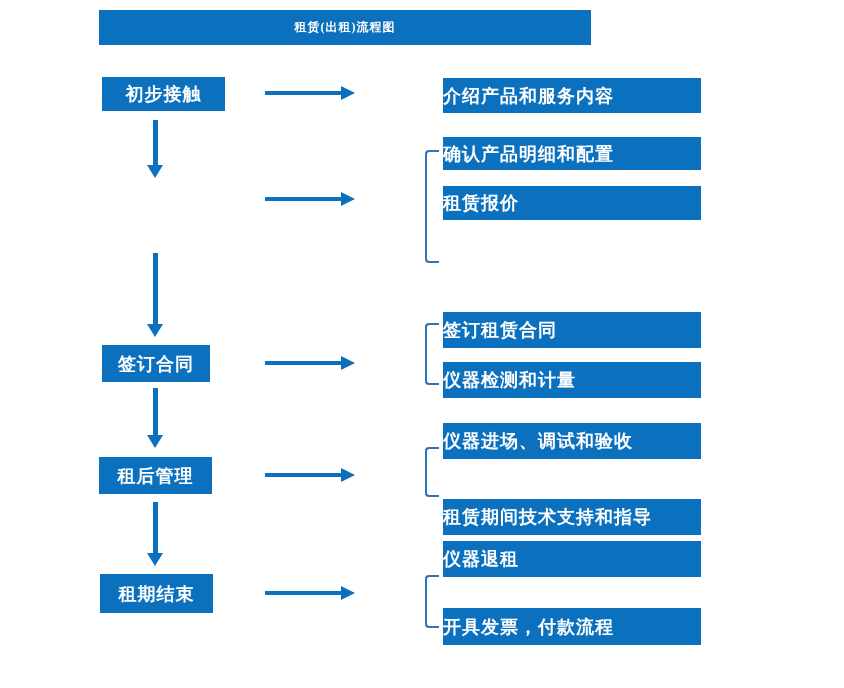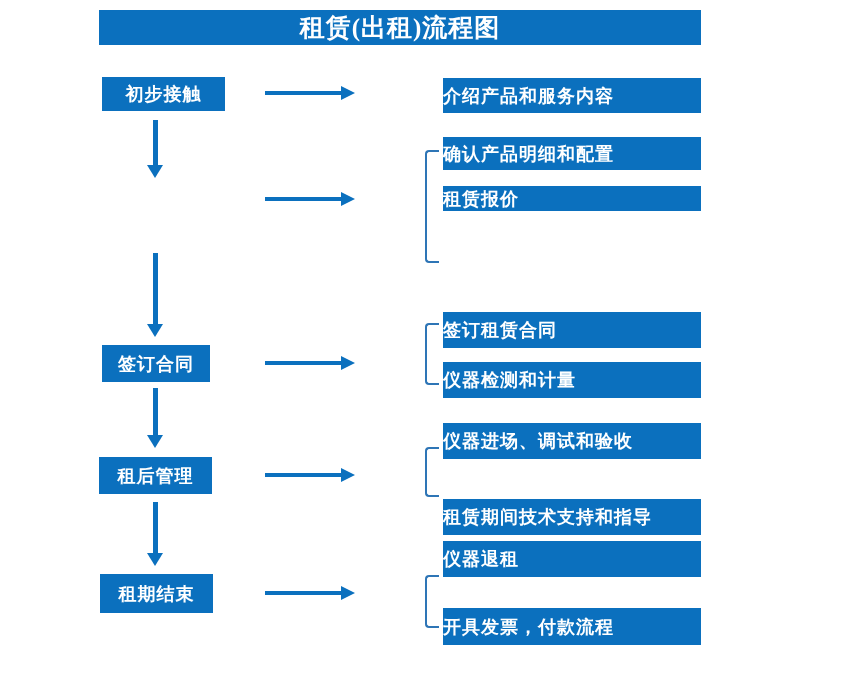--- a/index.html
+++ b/index.html
@@ -1,35 +1,35 @@
 <!DOCTYPE html>
 <html><head>
 <meta charset="utf-8">
 <style>
   html,body{margin:0;padding:0;background:#ffffff;}
   .canvas{position:relative;width:844px;height:688px;background:#ffffff;overflow:hidden;
           font-family:"Liberation Serif","DejaVu Serif",serif;}
   .blue{background:#0B70BE;color:#ffffff;font-weight:bold;}
-  .title-bar{position:absolute;left:99px;top:10px;width:602px;height:35px;
+  .title-bar{position:absolute;left:99px;top:10px;width:492px;height:35px;
              display:flex;align-items:center;justify-content:center;
-             font-size:25px;letter-spacing:1px;text-align:center;}
+             font-size:12px;letter-spacing:1px;text-align:center;}
   .box{position:absolute;display:flex;align-items:center;font-size:18px;letter-spacing:1px;}
   .step{justify-content:center;}
   .detail{justify-content:flex-start;box-sizing:border-box;}
   
   .lb1{left:102px;top:77px;width:123px;height:34px;}
   .lb2{left:100px;top:186px;width:135px;height:37px;}
   .lb3{left:102px;top:345px;width:108px;height:37px;}
   .lb4{left:99px;top:457px;width:113px;height:37px;}
   .lb5{left:100px;top:574px;width:113px;height:39px;}
   
   .db{left:443px;width:258px;}
   .d1{top:78px;height:35px;}
   .d2{top:137px;height:33px;}
-  .d3{top:186px;height:25px;}
+  .d3{top:186px;height:34px;}
   .d4{top:242px;height:36px;}
   .d5{top:312px;height:36px;}
   .d6{top:362px;height:36px;}
   .d7{top:423px;height:36px;}
   .d8{top:499px;height:36px;}
   .d9{top:541px;height:36px;}
   .d10{top:608px;height:37px;}
   
   .h-arrow{position:absolute;left:265px;width:90px;height:14px;}
   .h-arrow::before{content:"";position:absolute;left:0;top:5px;height:4px;right:12px;background:#0B70BE;}

